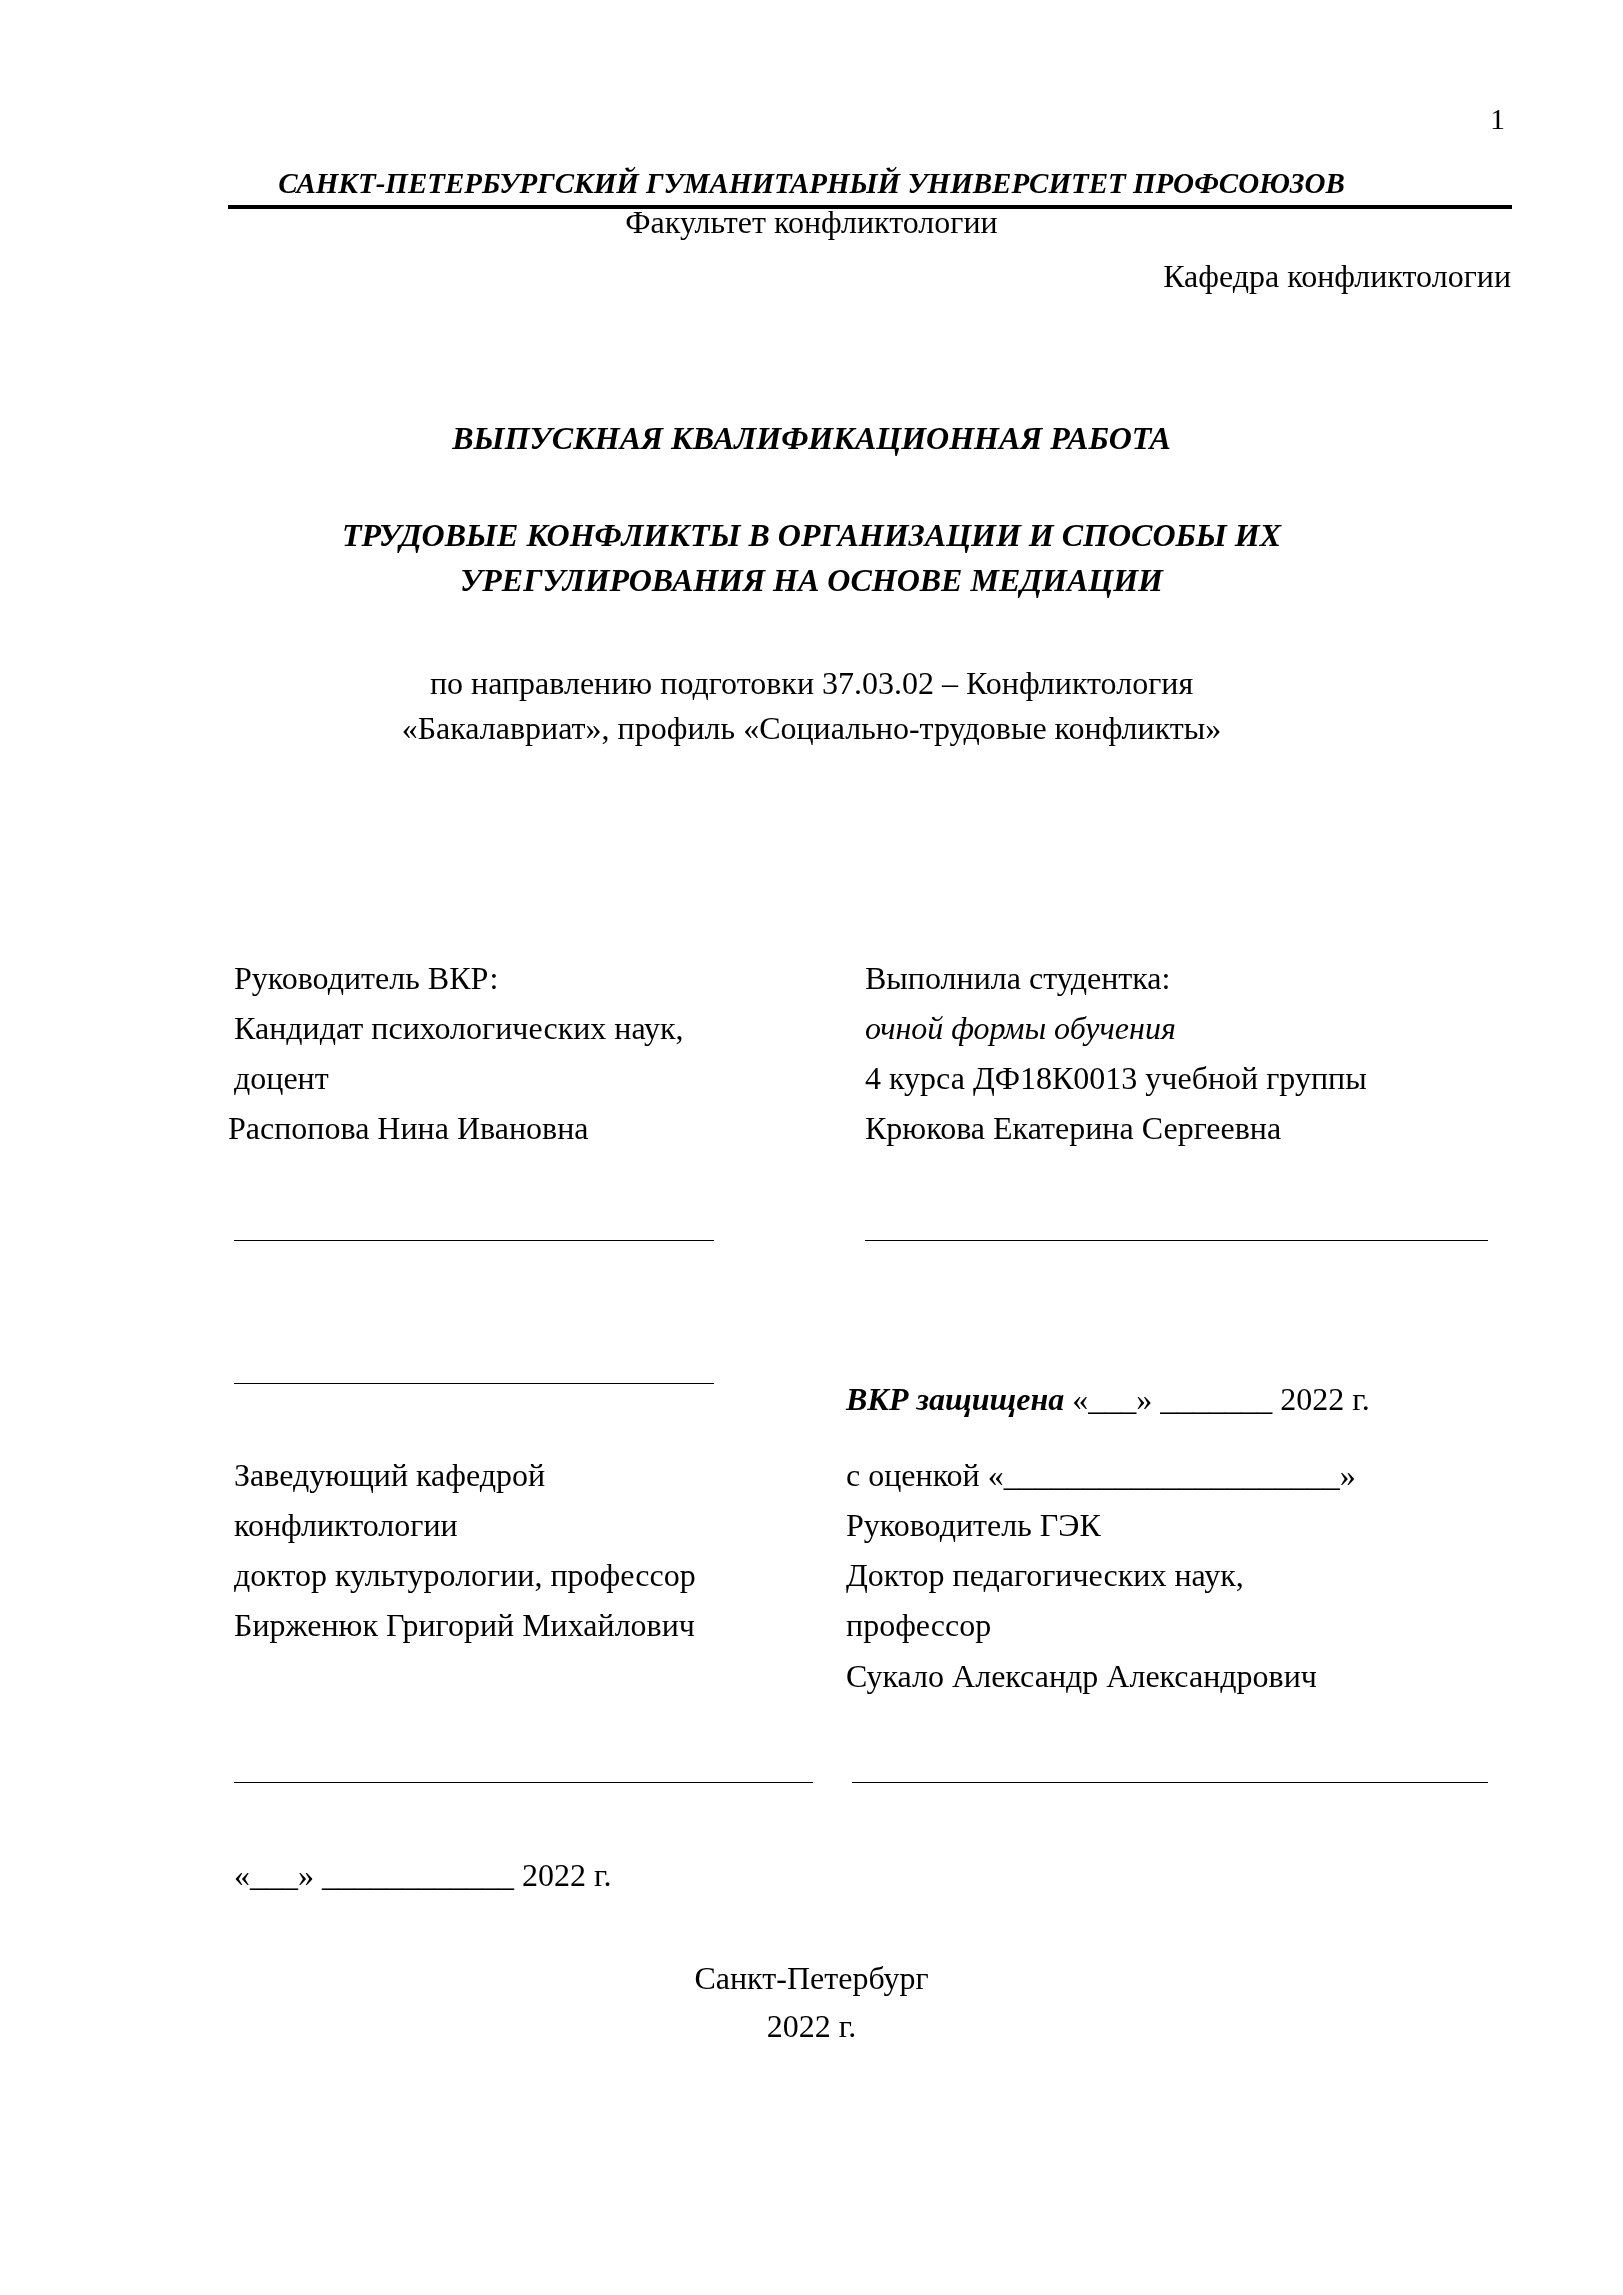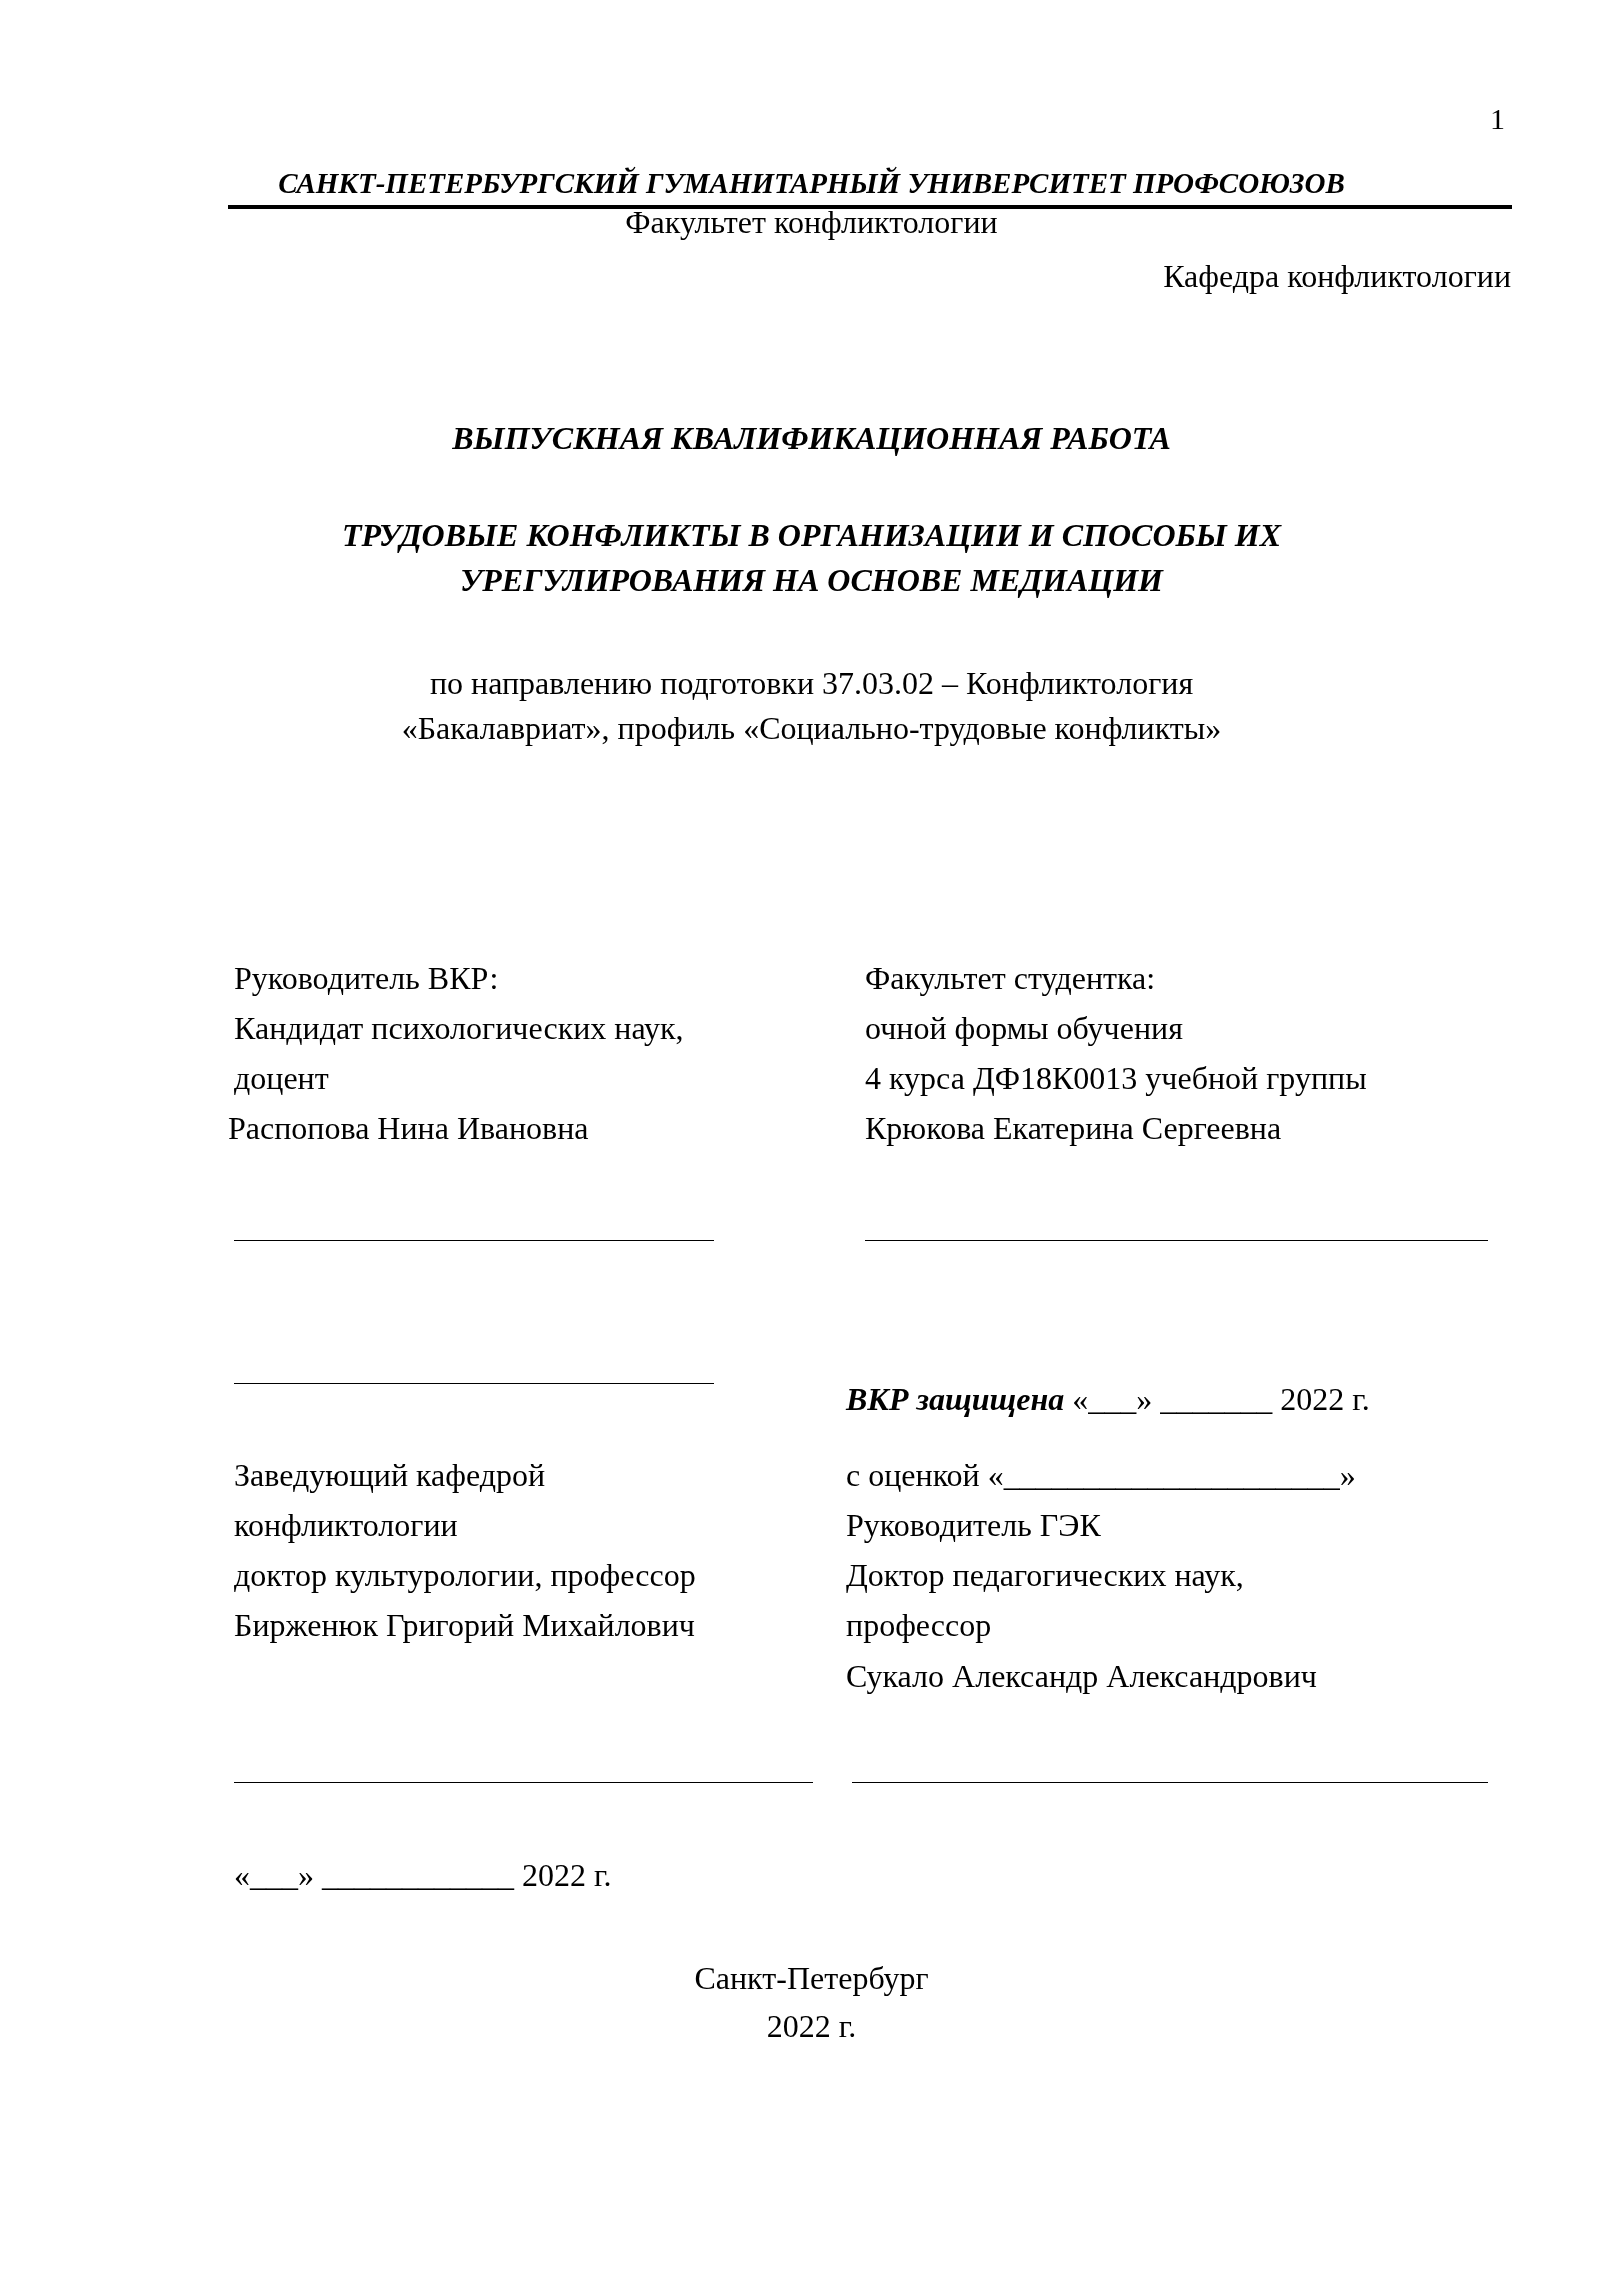--- a/index.html
+++ b/index.html
@@ -35,22 +35,22 @@
 
   <div>
     <div class="t" style="left:234px; top:962px;">Руководитель ВКР:</div>
     <div class="t" style="left:234px; top:1012px;">Кандидат психологических наук,</div>
     <div class="t" style="left:234px; top:1062px;">доцент</div>
     <div class="t" style="left:228px; top:1112px;">Распопова Нина Ивановна</div>
     <div class="sig" style="left:234px; top:1240px; width:480px;"></div>
   </div>
 
   <div>
-    <div class="t" style="left:865px; top:962px;">Факультет студентка:</div>
-    <div class="t" style="left:865px; top:1012px;">очной формы обучения</div>
+    <div class="t" style="left:865px; top:962px;">Выполнила студентка:</div>
+    <div class="t" style="left:865px; top:1012px;font-style:italic;">очной формы обучения</div>
     <div class="t" style="left:865px; top:1062px;">4 курса ДФ18К0013 учебной группы</div>
     <div class="t" style="left:865px; top:1112px;">Крюкова Екатерина Сергеевна</div>
     <div class="sig" style="left:865px; top:1240px; width:623px;"></div>
   </div>
 
   <div class="sig" style="left:234px; top:1383px; width:480px;"></div>
   <div class="t" style="left:846px; top:1364px;margin-top:19px;">
     <span class="b">ВКР защищена</span>
     <span>«___» _______ 2022 г.</span>
   </div>

